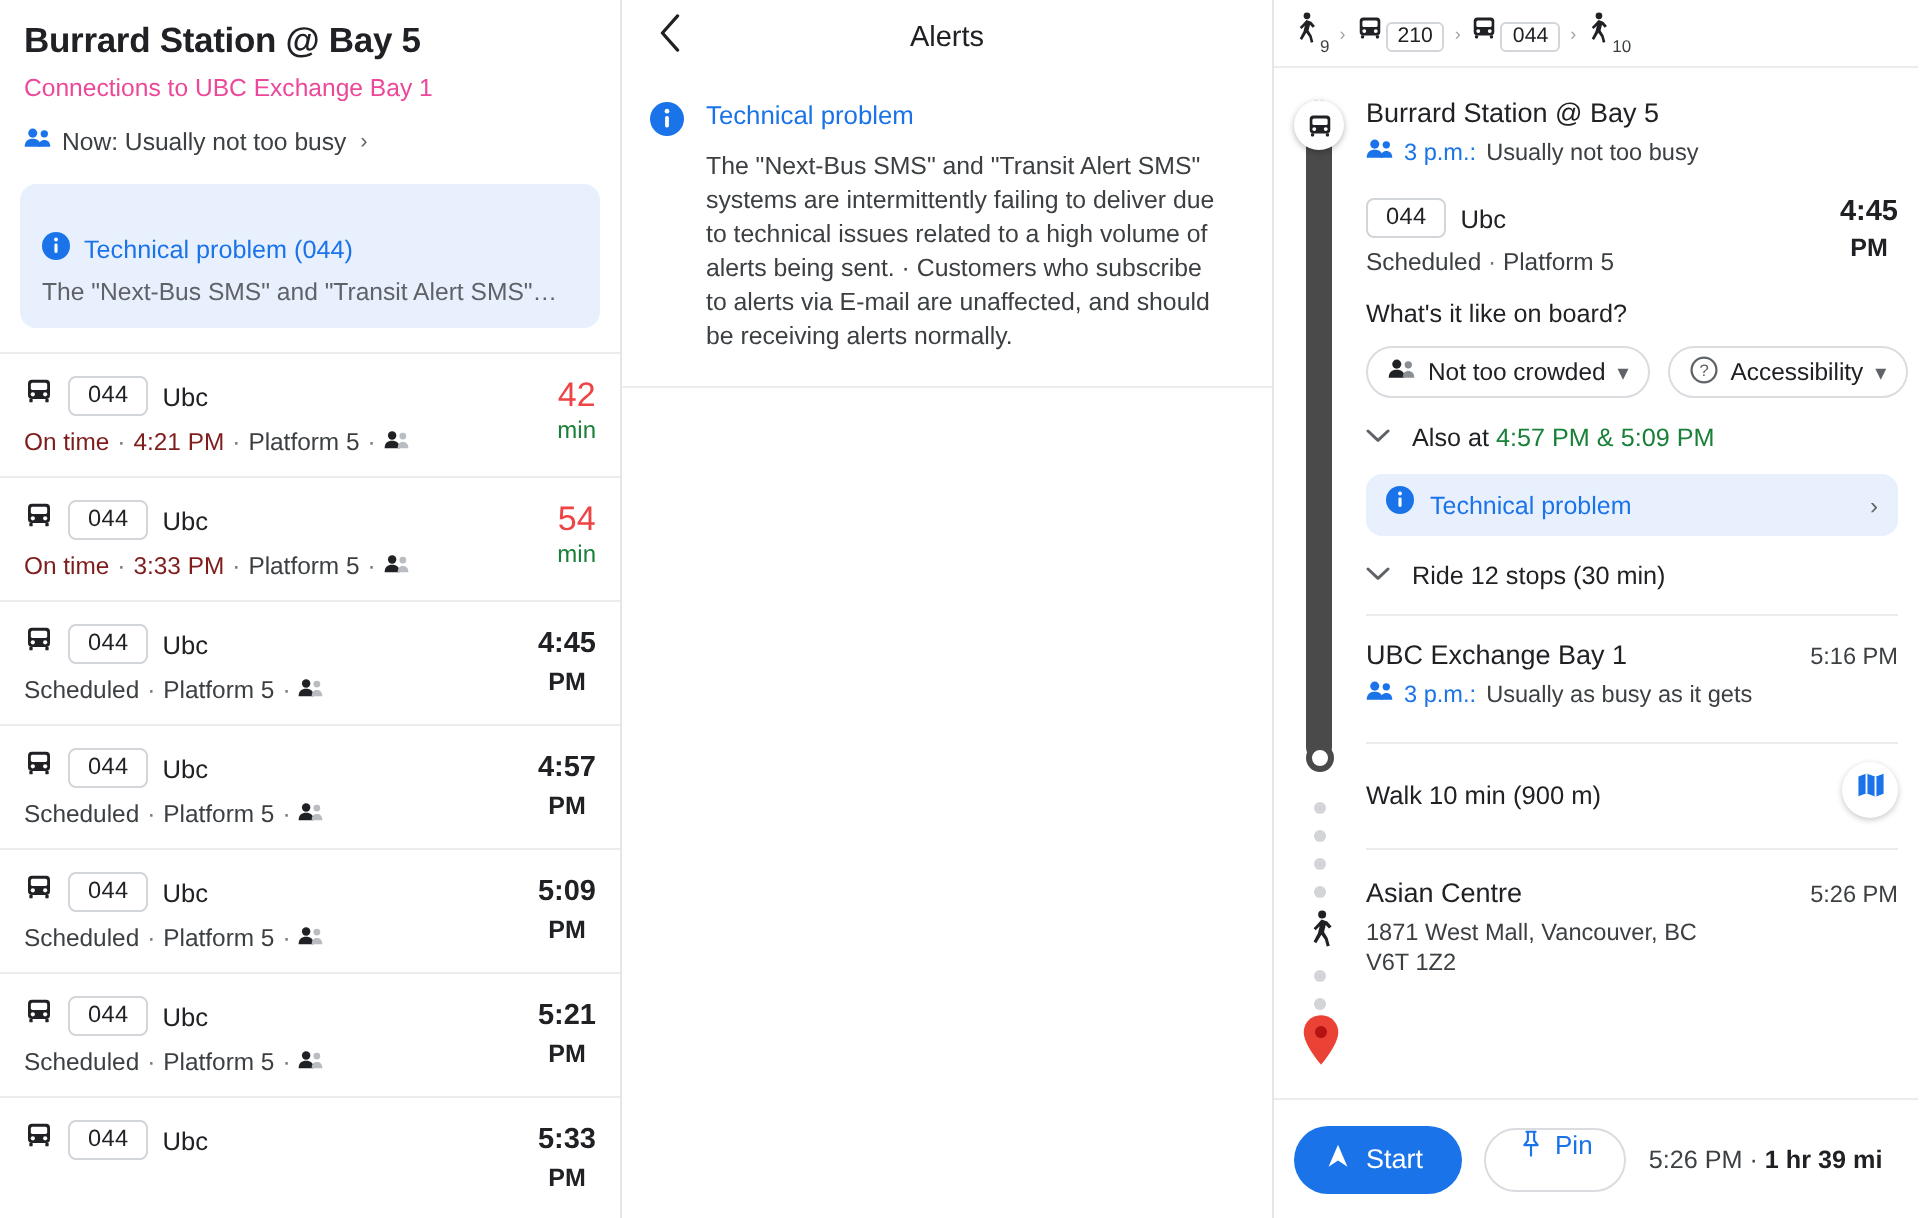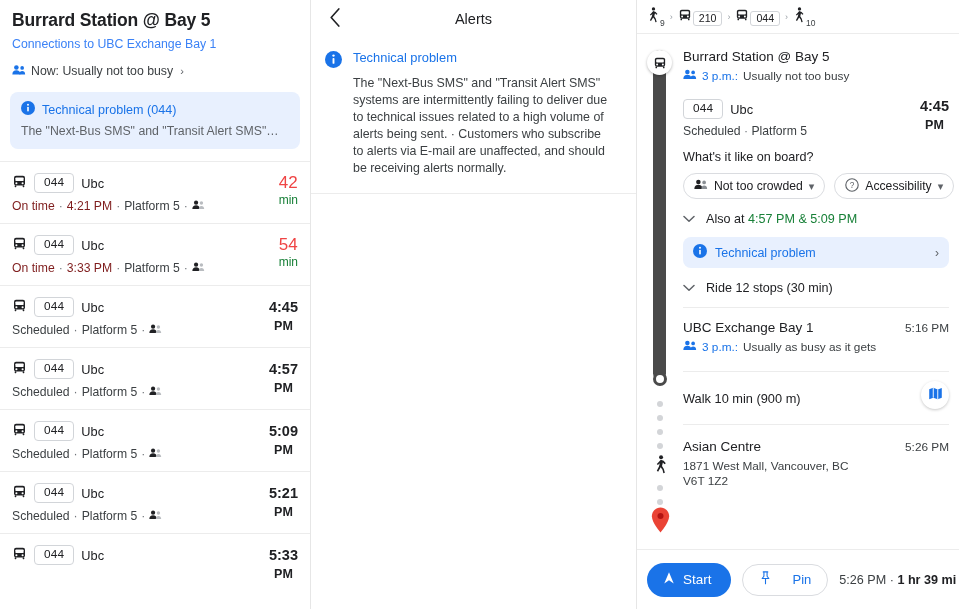--- a/index.html
+++ b/index.html
@@ -9,30 +9,30 @@
     font-family: "Liberation Sans", sans-serif;
     color: #202124;
     overflow: hidden;
   }
   .app { display: flex; width: 960px; height: 609px; }
 
   
   .col1 { width: 311px; height: 609px; position: relative; overflow: hidden; border-right: 1px solid #e6e6e6; }
   .c1-head { padding: 9px 12px 0 12px; }
   .c1-title { font-size: 17.5px; font-weight: 700; letter-spacing: -0.15px; color: #202124; line-height: 22px; }
-  .c1-sub { font-size: 12.3px; color: #3b82f6; margin-top: 5px; line-height: 16px; }
+  .c1-sub { font-size: 12.3px; color: #ec4899; margin-top: 5px; line-height: 16px; }
   .busy-row { display: flex; align-items: center; gap: 5px; margin-top: 10px; }
   .busy-txt { font-size: 12.3px; color: #3c4043; }
   .chev-sm { font-size: 11px; color: #5f6368; margin-left: 2px; }
 
   .alert-card {
     margin: 12px 10px 12px 10px;
     background: #e8f0fe;
     border-radius: 8px;
-    padding: 9px 11px 10px 11px;
+    padding: 24px 11px 10px 11px;
   }
   .alert-card-title { display: flex; align-items: center; gap: 7px; font-size: 12.6px; color: #1a73e8; font-weight: 400; }
   .alert-card-body { font-size: 12.3px; color: #5f6368; margin-top: 5px; line-height: 16px;
      white-space: nowrap; overflow: hidden; text-overflow: ellipsis; }
 
   .dep-list { margin-top: 11px; }
   .dep-row { position: relative; padding: 11px 12px 11px 12px; border-top: 1px solid #ececec; height: 62px; }
   .dep-row:first-child { border-top: 1px solid #ececec; }
   .dep-l1 { display: flex; align-items: center; gap: 7px; }
   .route-pill {
@@ -104,21 +104,21 @@
   .walk-txt { font-size: 12.8px; color: #202124; }
   .map-btn { position: absolute; right: 10px; width: 28px; height: 28px; border-radius: 50%;
      box-shadow: 0 1px 3px rgba(0,0,0,.22); background: #fff; display: flex; align-items: center; justify-content: center; }
   .addr { font-size: 11.8px; color: #3c4043; line-height: 15px; margin-top: 5px; }
 
   .bottombar { position: absolute; left: 0; right: 0; bottom: 0; height: 60px; border-top: 1px solid #ececec;
      display: flex; align-items: center; padding: 0 10px; gap: 11px; background: #fff; }
   .btn-start { background: #1a73e8; color: #ffffff; border-radius: 19px; height: 34px; display: flex; align-items: center;
      gap: 7px; padding: 0 19px 0 15px; font-size: 13.5px; }
   .btn-pin { border: 1px solid #dadce0; color: #1a73e8; border-radius: 19px; height: 32px; display: flex;
-     align-items: center; gap: 21px; padding: 0 16px; font-size: 13px; background: #fff; }
+     align-items: flex-start; gap: 6px; padding: 0 16px; font-size: 13px; background: #fff; }
   .eta { font-size: 12.6px; color: #3c4043; white-space: nowrap; }
   .eta b { color: #202124; font-weight: 700; }
 </style>
 </head>
 <body>
 
 <div class="app">
 
   <div class="col1">
     <div class="c1-head">

